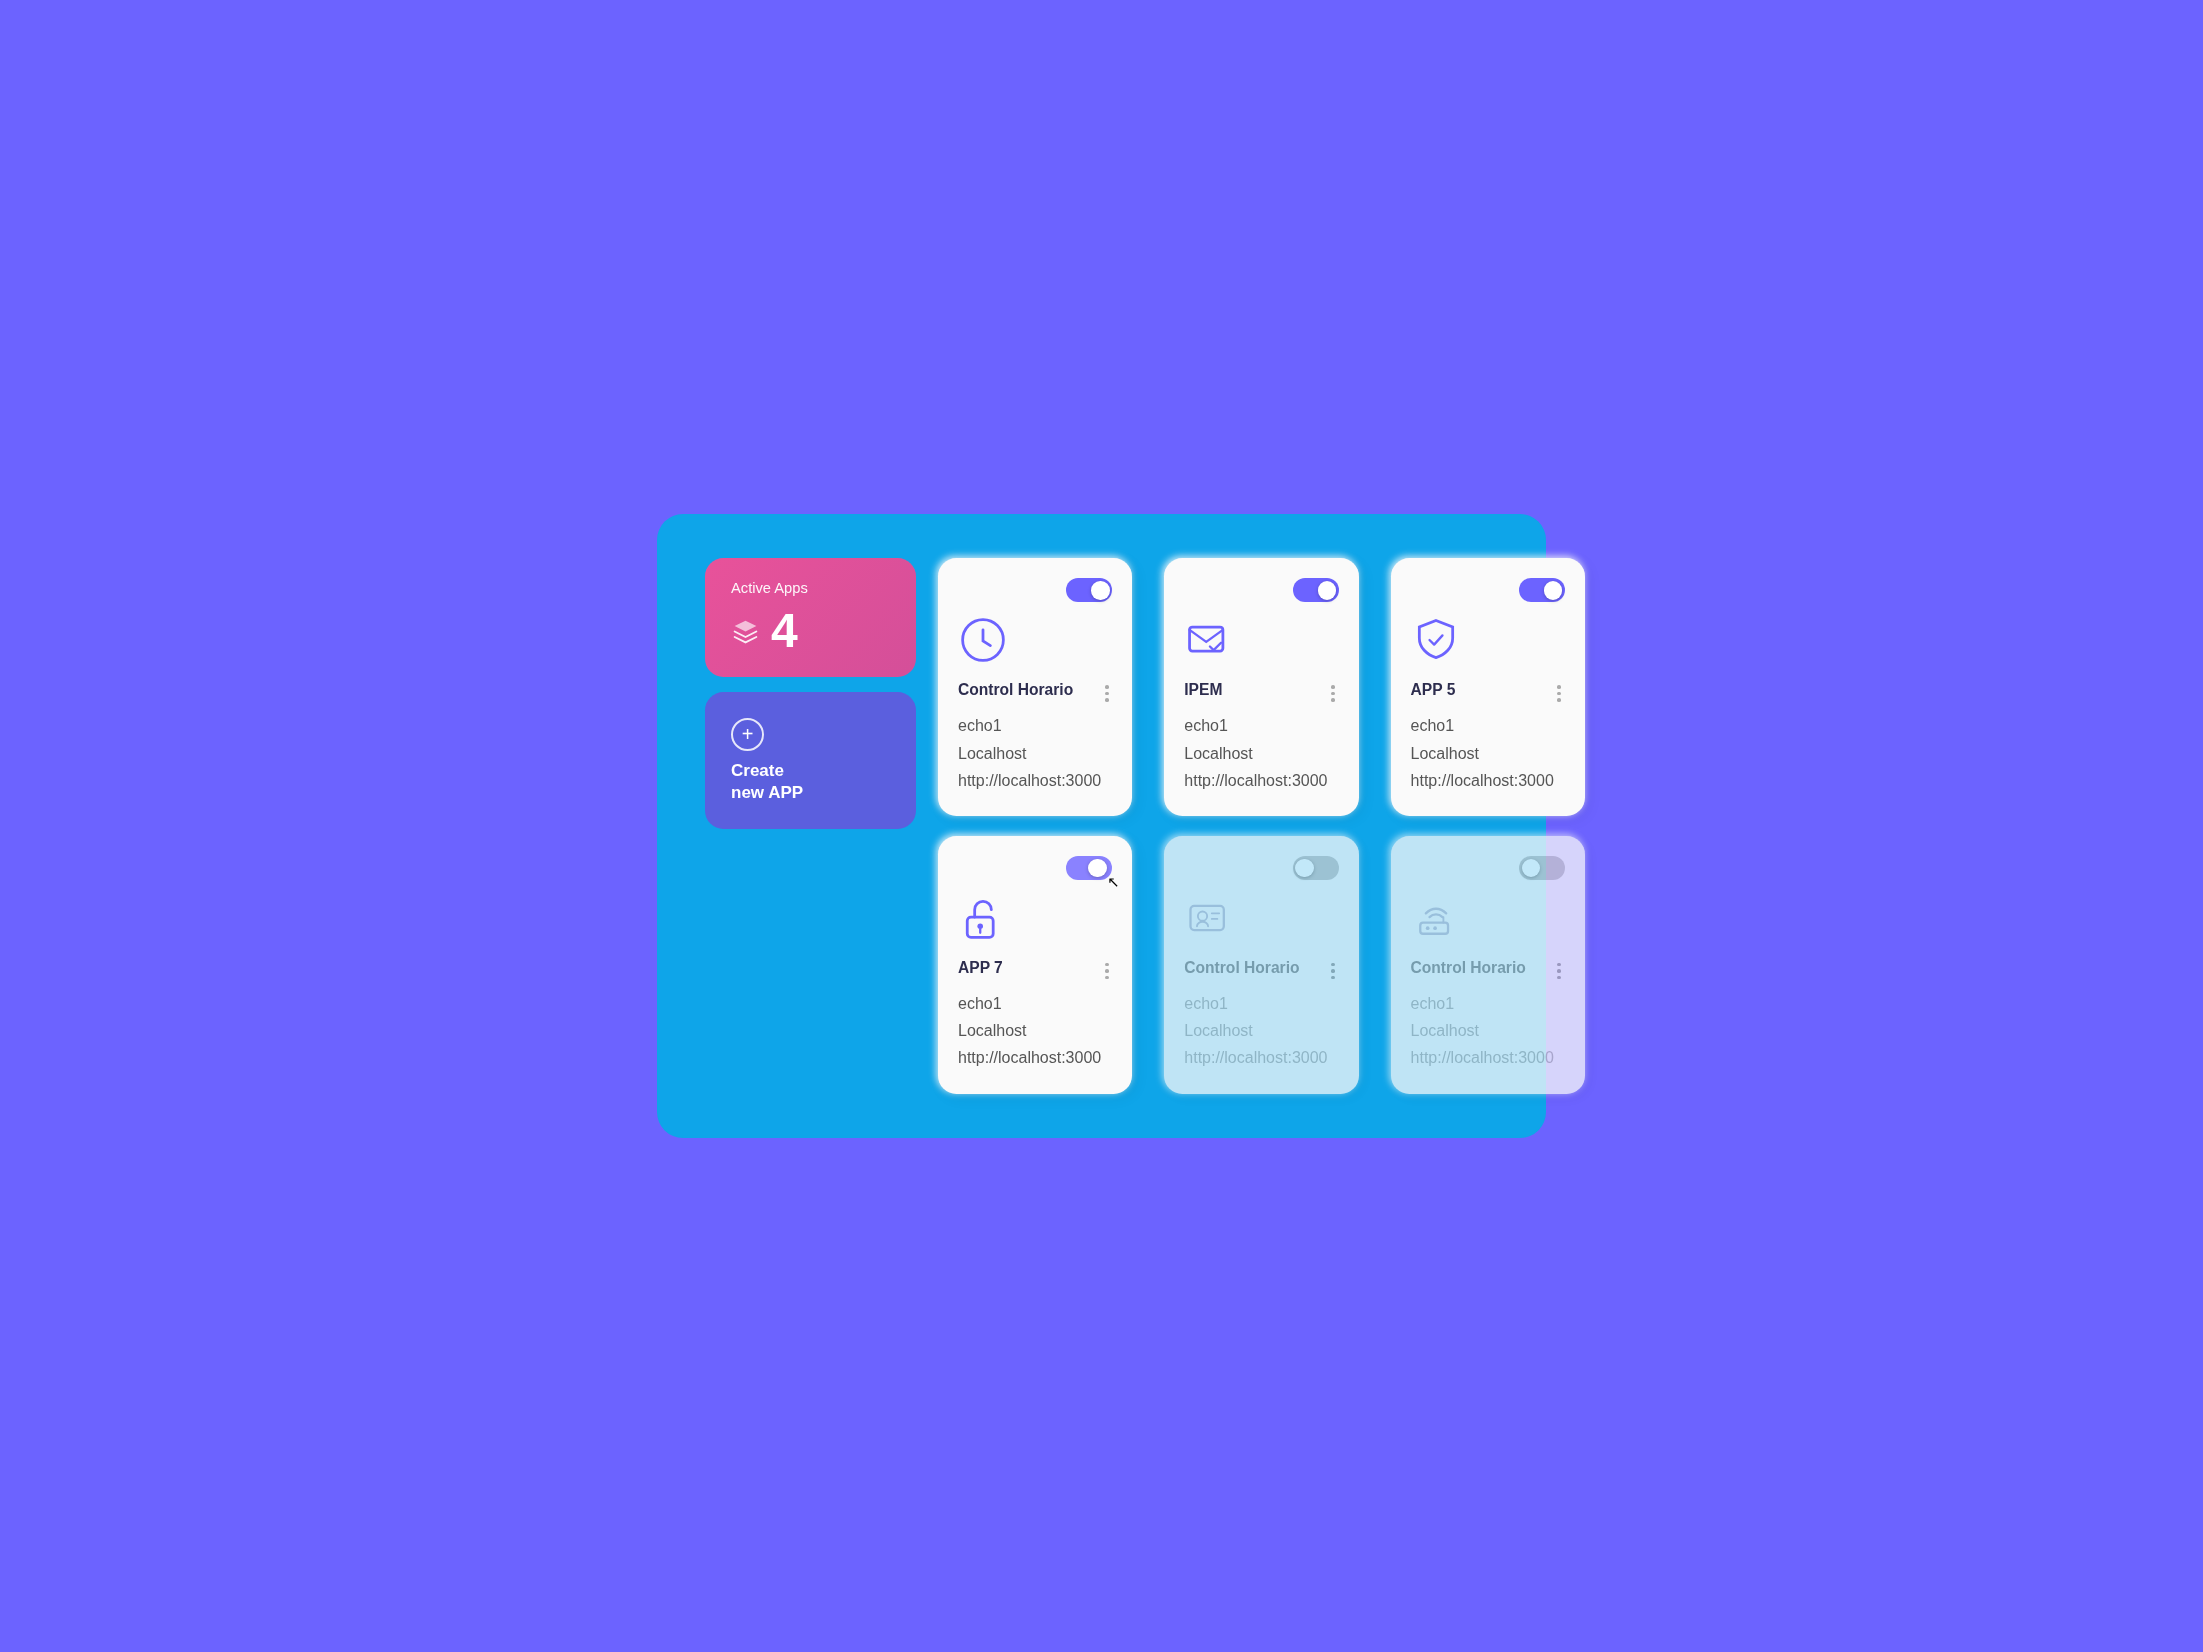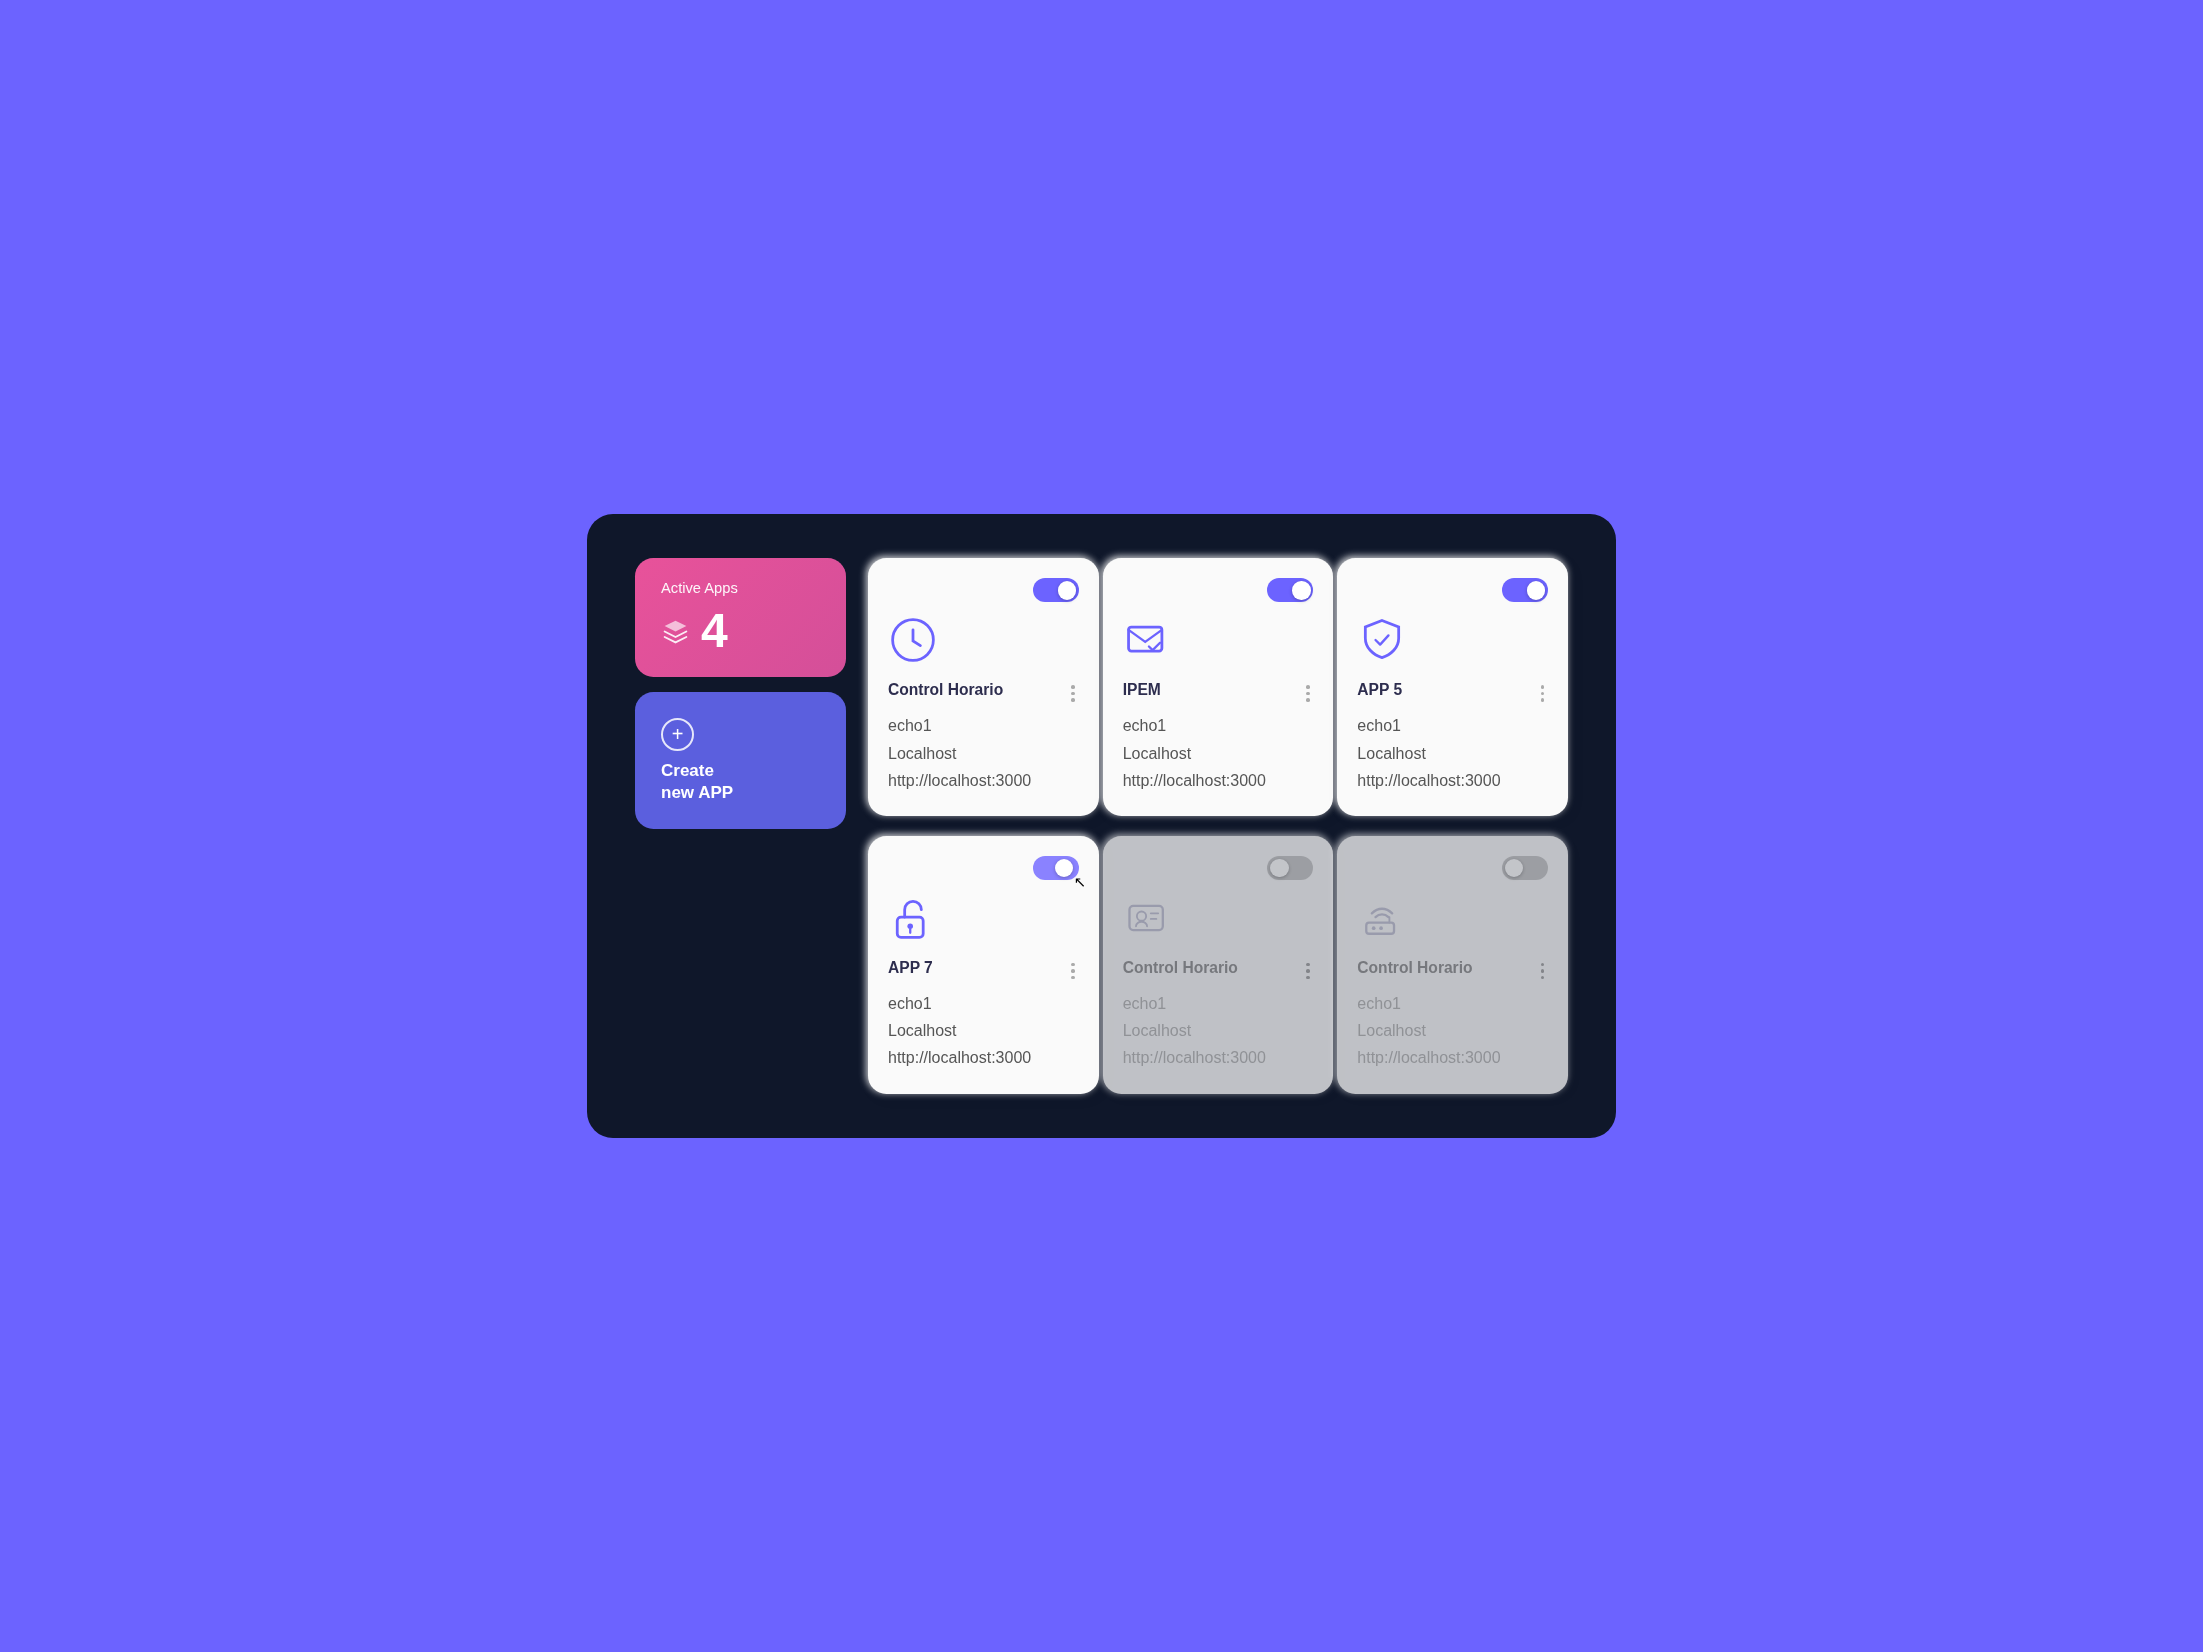--- a/index.html
+++ b/index.html
@@ -7,24 +7,24 @@
     body {
       background: #6C63FF;
       display: flex;
       align-items: center;
       justify-content: center;
       min-height: 100vh;
       font-family: -apple-system, BlinkMacSystemFont, 'Segoe UI', sans-serif;
     }
 
     .main-container {
-      background: #0f172a;
+      background: #0ea5e9;
       border-radius: 26px;
       padding: 44px 48px;
-      width: 1029px;
+      width: 889px;
       min-height: 606px;
     }
 
     .layout {
       display: grid;
       grid-template-columns: 211px 1fr;
       gap: 22px;
     }
 
     
@@ -102,21 +102,21 @@
     
     .apps-grid {
       display: flex;
       flex-direction: column;
       gap: 20px;
     }
 
     .row {
       display: grid;
       grid-template-columns: repeat(3, 1fr);
-      gap: 4px;
+      gap: 32px;
     }
 
     
     .app-card {
       background: #FAFAFA;
       border-radius: 18.4px;
       padding: 20px 20px 22px;
       box-shadow: 3.7px 3.7px 14.7px rgba(0,0,0,0.06), -1.8px -1.8px 7.3px rgba(255,255,255,0.8);
       position: relative;
       min-height: 193px;

